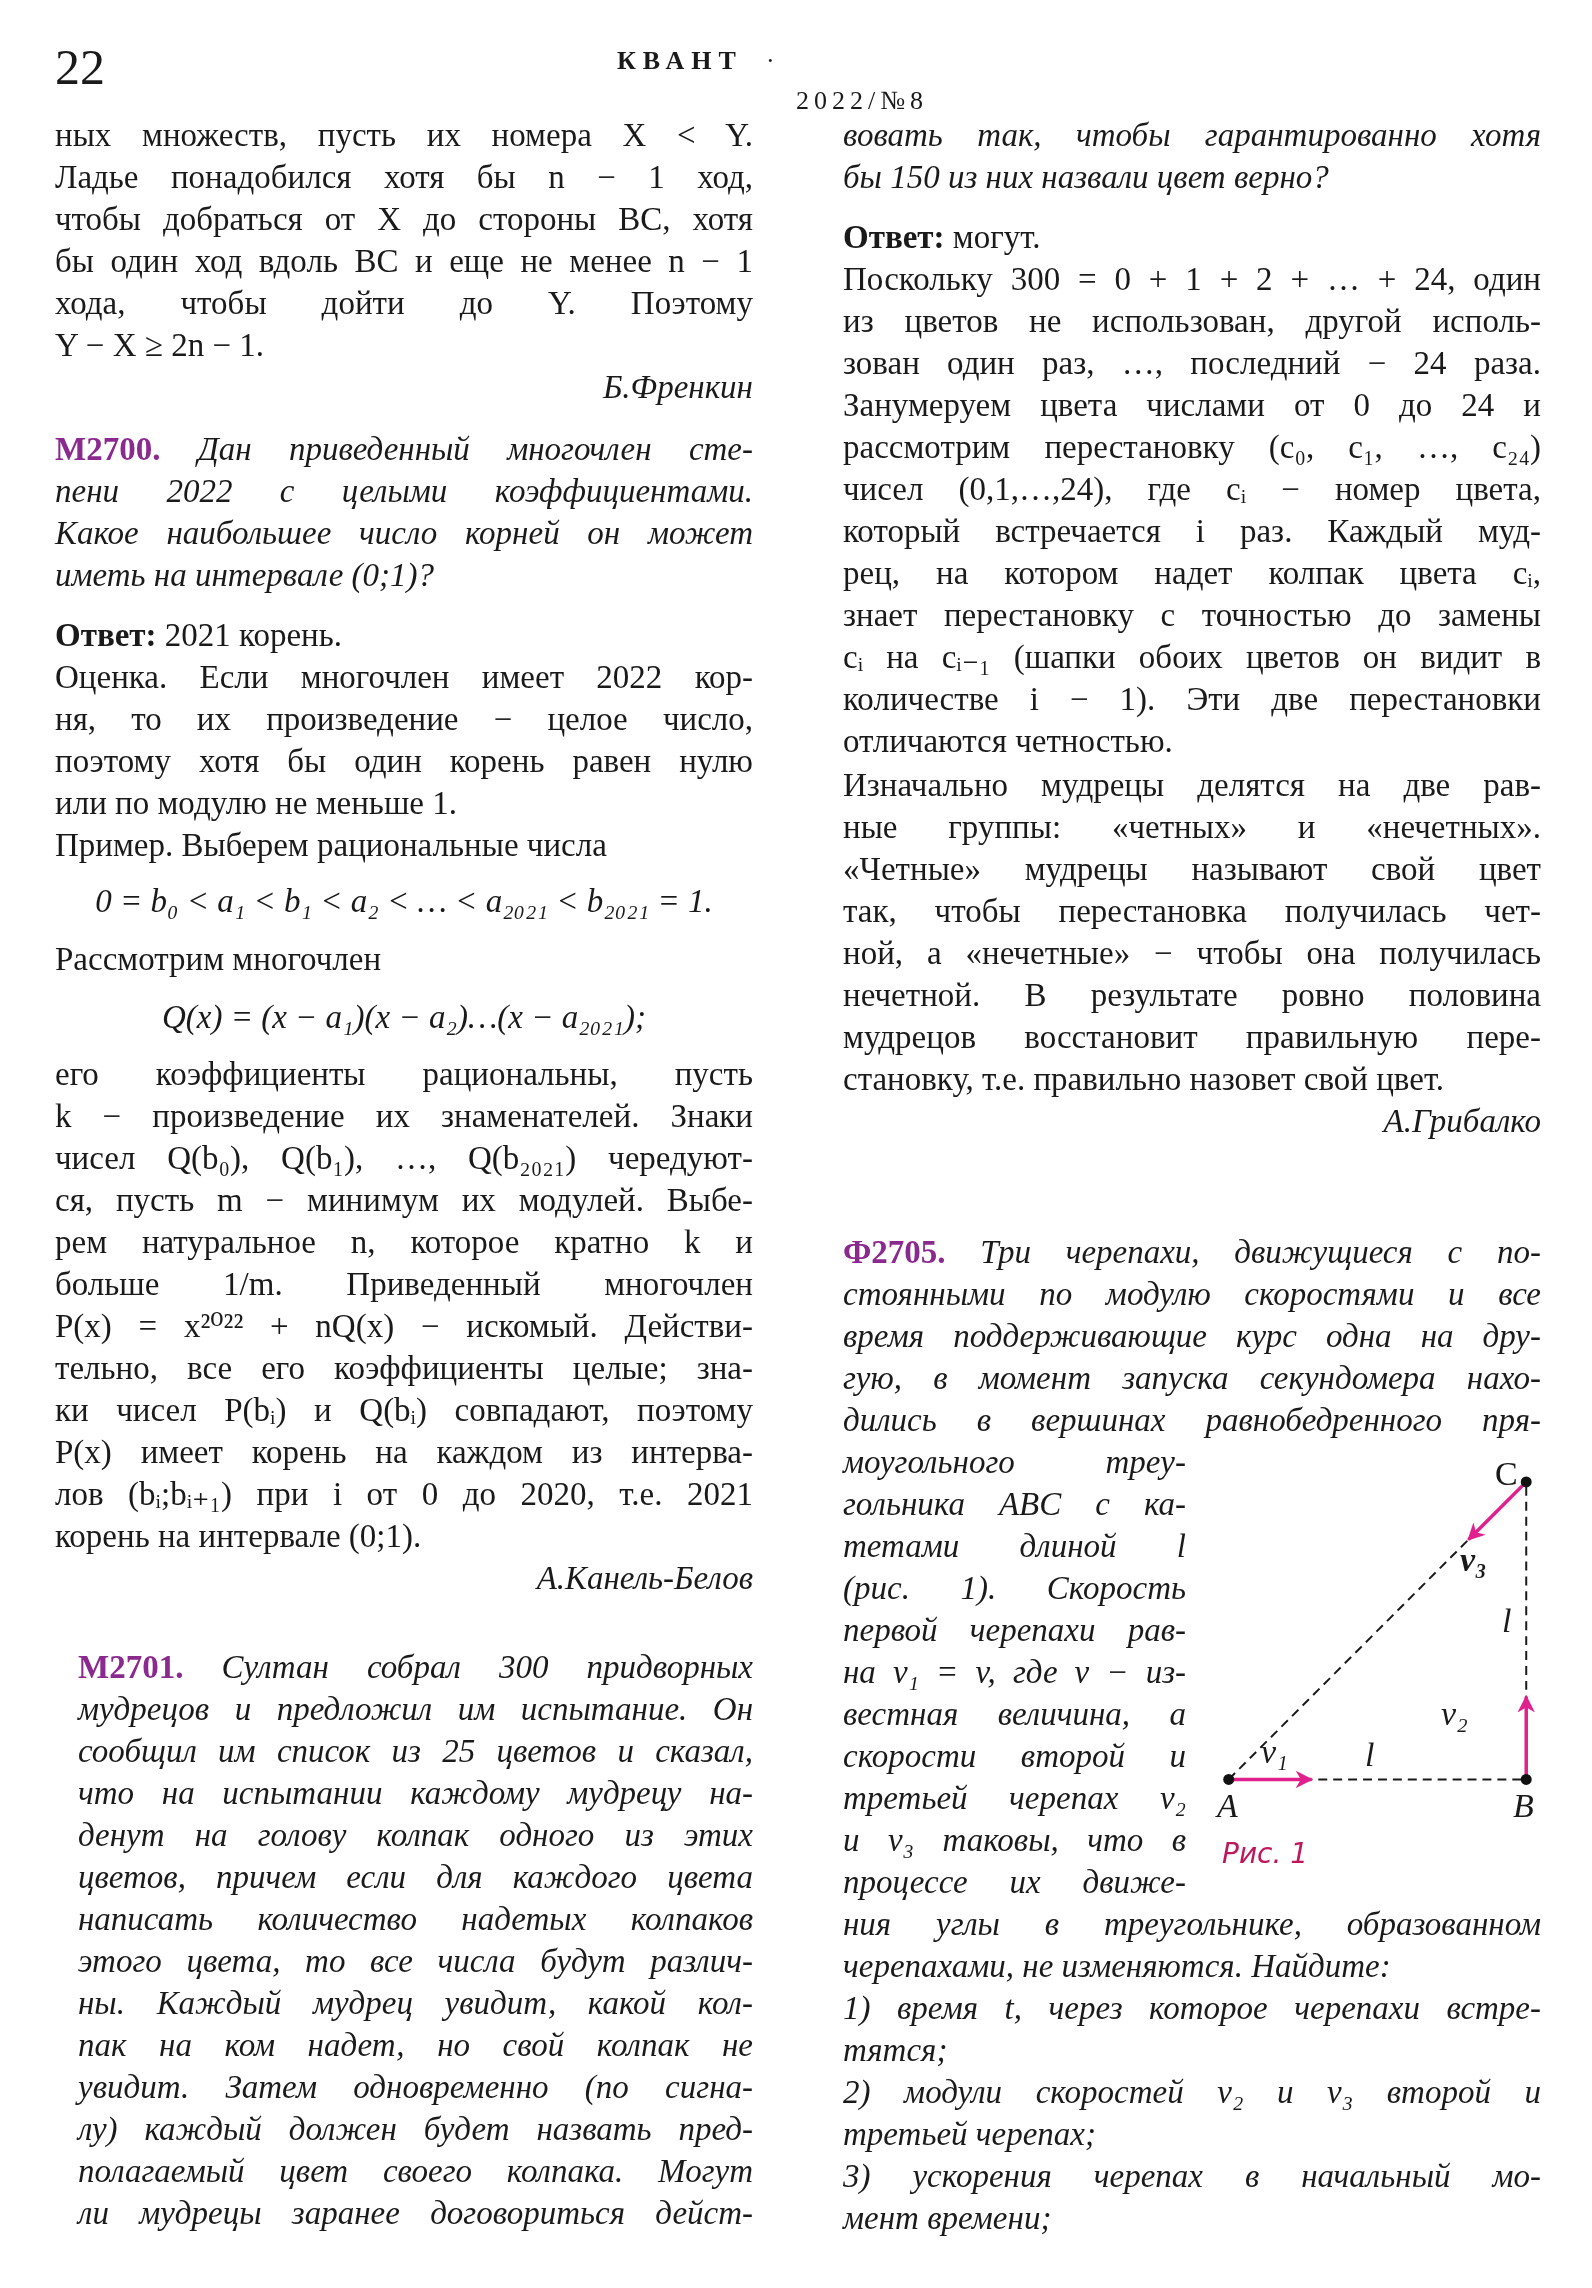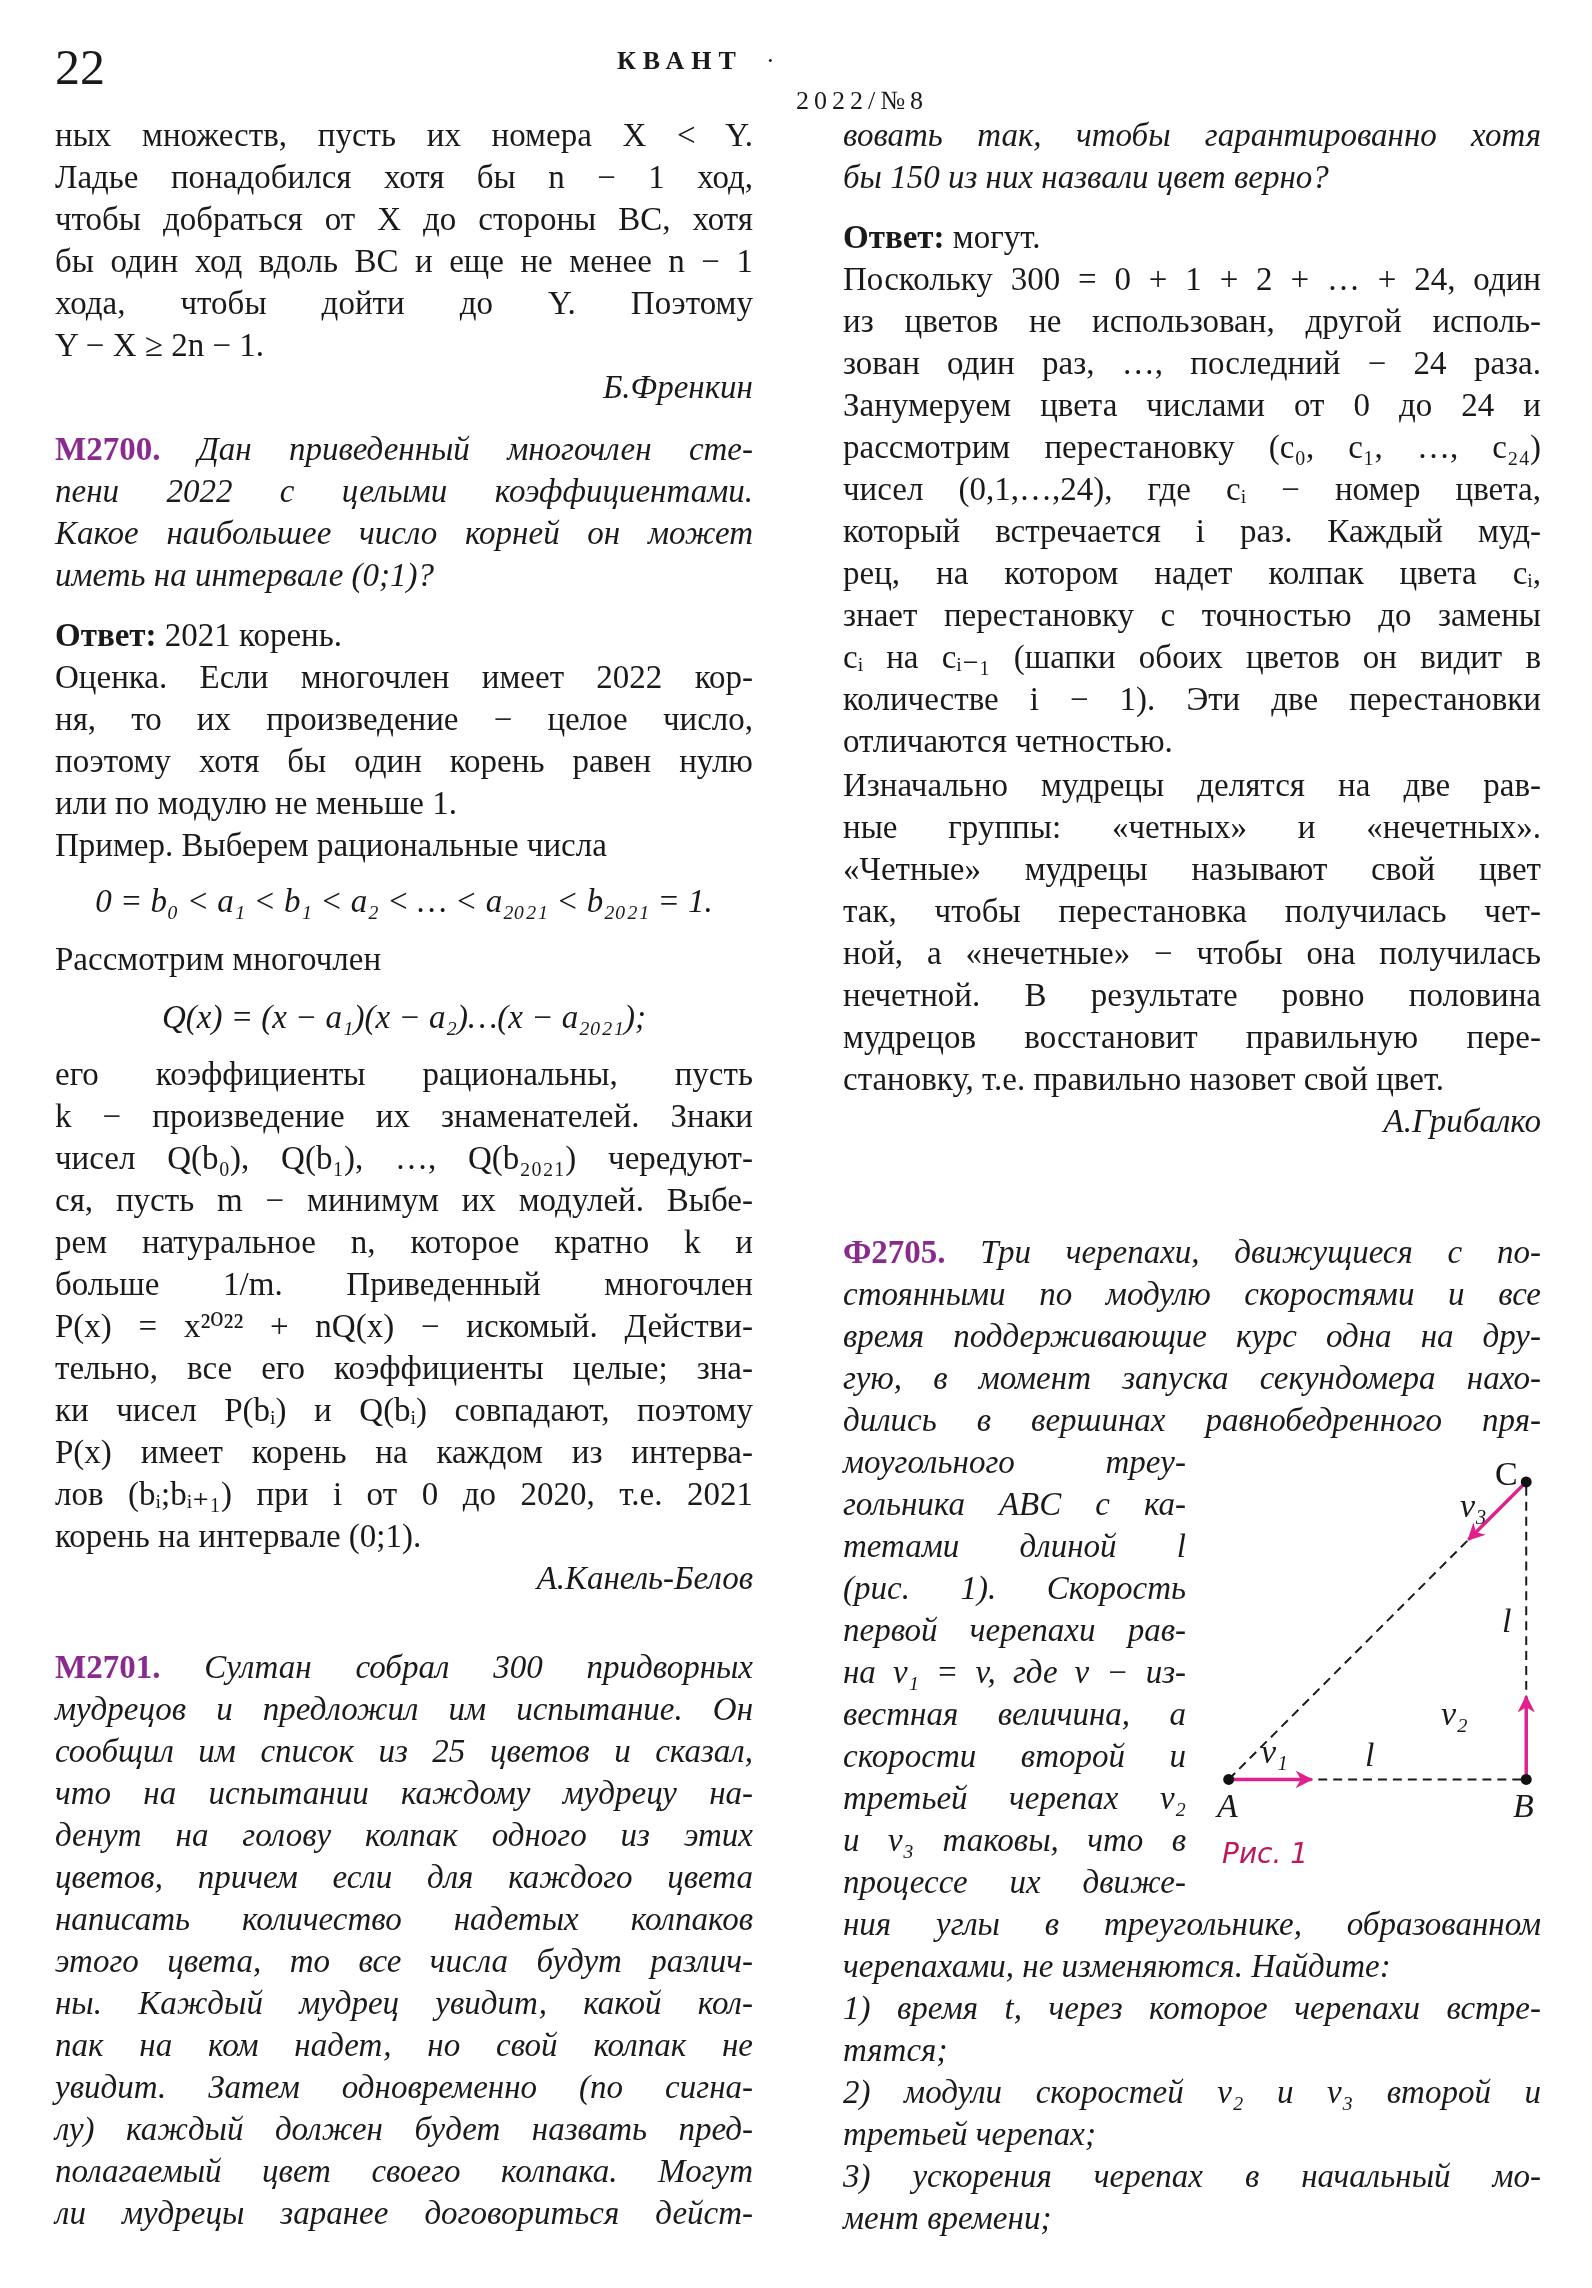--- a/index.html
+++ b/index.html
@@ -71,21 +71,21 @@
     <span class="line">больше 1/m. Приведенный многочлен</span>
     <span class="line">P(x) = x²⁰²² + nQ(x) − искомый. Действи-</span>
     <span class="line">тельно, все его коэффициенты целые; зна-</span>
     <span class="line">ки чисел P(bᵢ) и Q(bᵢ) совпадают, поэтому</span>
     <span class="line">P(x) имеет корень на каждом из интерва-</span>
     <span class="line">лов (bᵢ;bᵢ₊₁) при i от 0 до 2020, т.е. 2021</span>
     <span class="line last">корень на интервале (0;1).</span>
     <span class="line right it">А.Канель-Белов</span>
   </div>
 
-  <div class="block it" style="top:1532px;">
+  <div class="block it" style="top:1532px;margin-left:23px;">
     <span class="line"><span class="prob">М2701.</span> <span>Султан собрал 300 придворных</span></span>
     <span class="line">мудрецов и предложил им испытание. Он</span>
     <span class="line">сообщил им список из 25 цветов и сказал,</span>
     <span class="line">что на испытании каждому мудрецу на-</span>
     <span class="line">денут на голову колпак одного из этих</span>
     <span class="line">цветов, причем если для каждого цвета</span>
     <span class="line">написать количество надетых колпаков</span>
     <span class="line">этого цвета, то все числа будут различ-</span>
     <span class="line">ны. Каждый мудрец увидит, какой кол-</span>
     <span class="line">пак на ком надет, но свой колпак не</span>
@@ -174,15 +174,15 @@
   <circle cx="1534" cy="1788" r="5.5" fill="#111"></circle>
   <circle cx="1534" cy="1489" r="5.5" fill="#111"></circle>
 </svg>
 <div class="fig-label" style="left:1217px;top:1787px;">A</div>
 <div class="fig-label" style="left:1513px;top:1787px;">B</div>
 <div class="fig-label" style="left:1495px;top:1455px;font-style:normal;">C</div>
 <div class="fig-label" style="left:1365px;top:1736px;">l</div>
 <div class="fig-label" style="left:1502px;top:1602px;">l</div>
 <div class="fig-label" style="left:1261px;top:1733px;">v₁</div>
 <div class="fig-label" style="left:1441px;top:1695px;">v₂</div>
-<div class="fig-label" style="left:1460px;top:1487px;">v₃</div>
+<div class="fig-label" style="left:1460px;top:1541px;font-weight:bold;">v₃</div>
 <div class="fig-caption">Рис. 1</div>
 
 
 </body></html>

